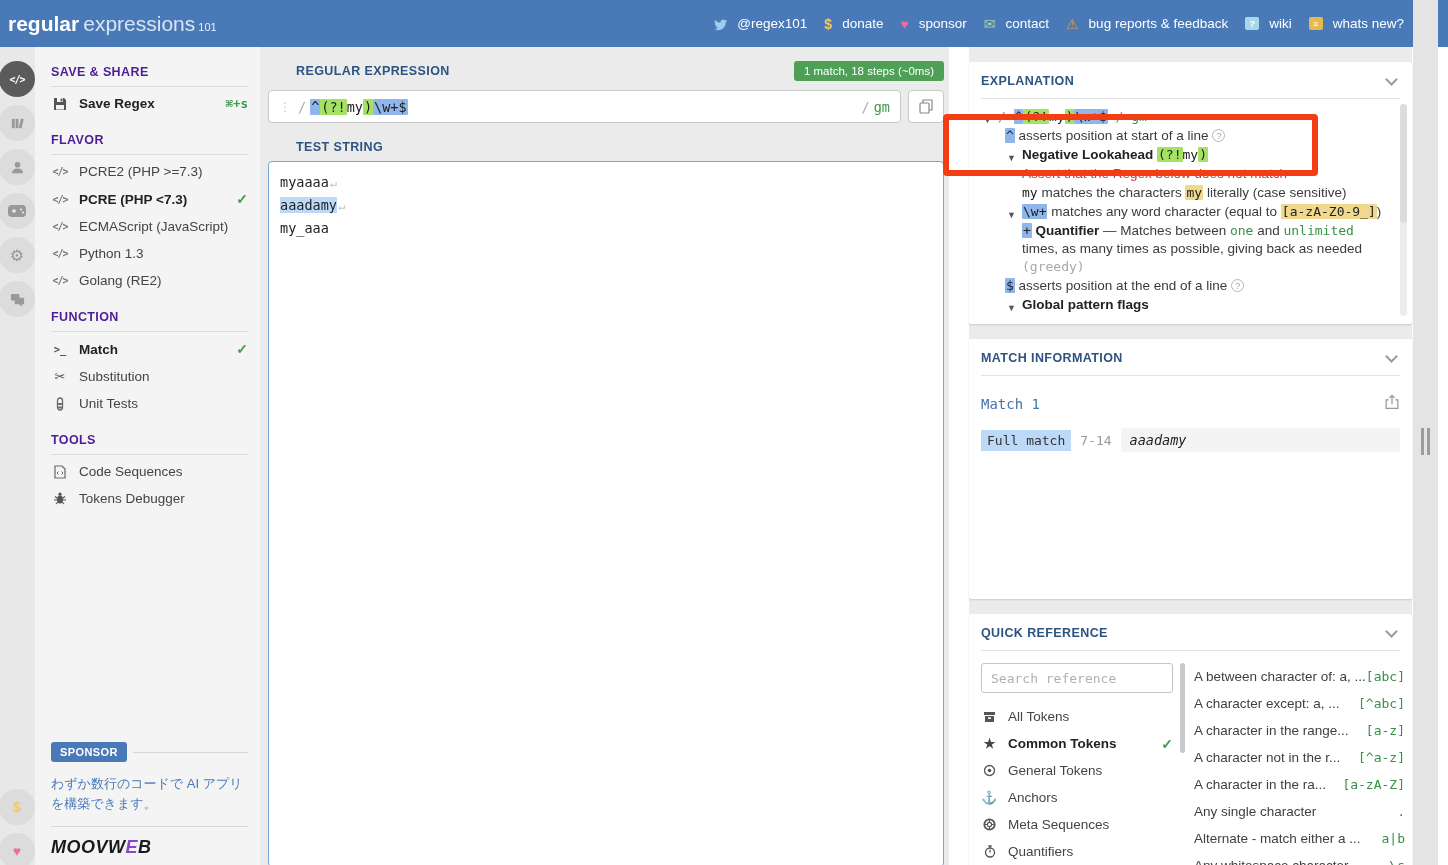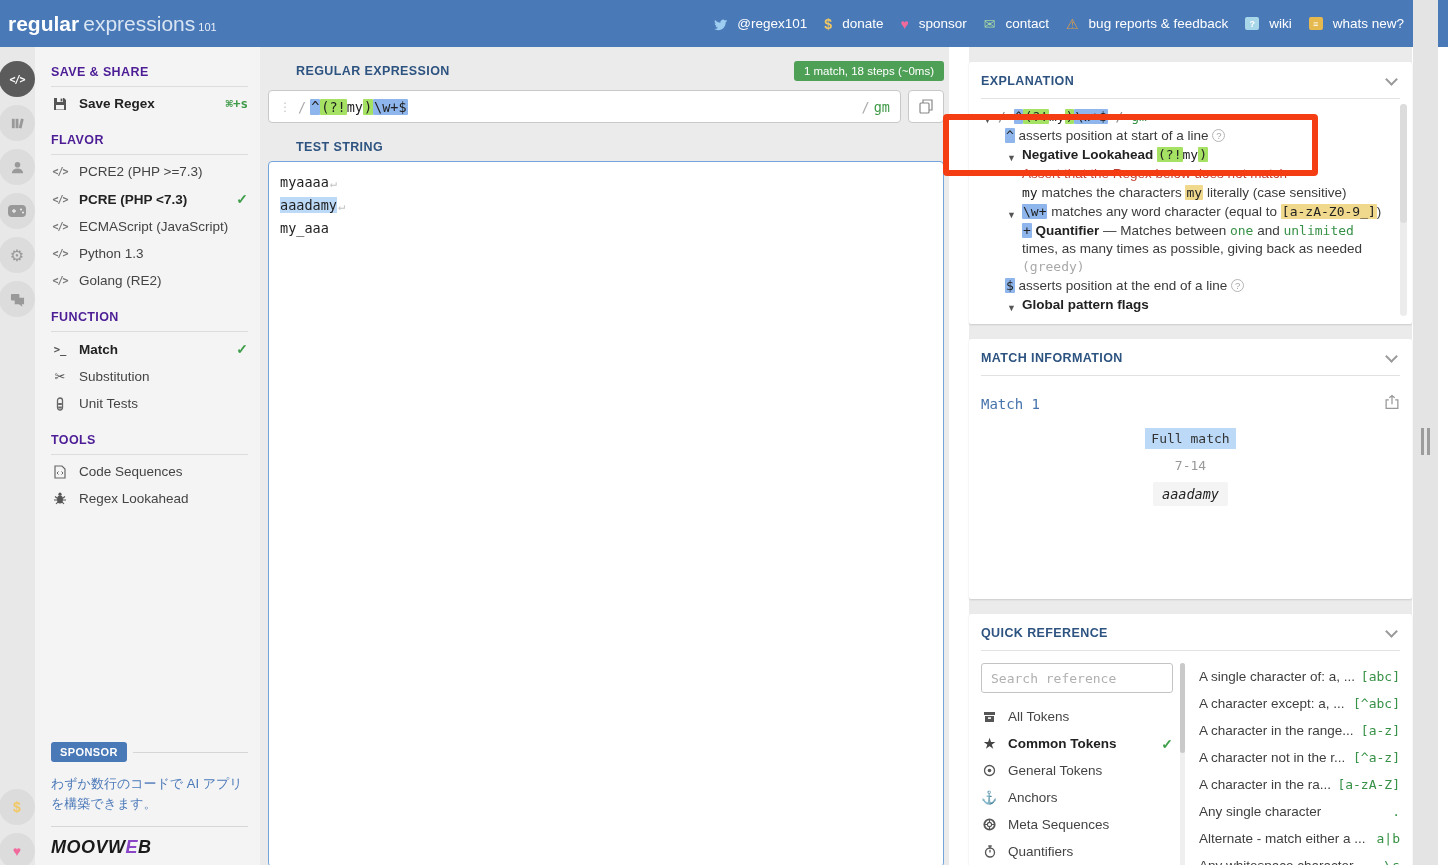--- a/index.html
+++ b/index.html
@@ -112,21 +112,21 @@
   .sg-qmark { display:inline-block; width:13px; height:13px; border:1px solid #b5b5b5; border-radius:50%;
               color:#a5a5a5; font-size:9.5px; line-height:12px; text-align:center; margin-left:4px;
               vertical-align:1px; }
   .exp-scroll { position:absolute; right:5px; top:42px; bottom:8px; width:7px; background:#ececec;
                 border-radius:4px; cursor:pointer; }
   .exp-scroll::after { content:""; position:absolute; top:0; left:0; width:7px; height:56%;
                        background:#dcdcdc; border-radius:4px; }
   
   .mi-row1 { display:flex; align-items:center; justify-content:space-between; margin-top:18px; }
   .mi-label { font-family:"DejaVu Sans Mono",monospace; font-size:14px; color:#4673ab; }
-  .mi-row2 { display:flex; align-items:center; gap:9px; margin-top:14px;flex-direction:column; }
+  .mi-row2 { display:flex; align-items:center; gap:9px; margin-top:14px; }
   .mi-chip { font-family:"DejaVu Sans Mono",monospace; font-size:13px; background:#bcd9f8;
              padding:3px 6px; color:#333; }
   .mi-range { font-family:"DejaVu Sans Mono",monospace; font-size:13px; color:#999; }
   .mi-value { flex:1; background:#f4f4f4; border-radius:2px; padding:4px 9px; font-style:italic;
               font-family:"DejaVu Sans Mono",monospace; font-size:13.5px; color:#222; }
   .export-btn { cursor:pointer; }
   
   .qr-body { display:flex; margin-top:12px; height:100%; }
   .qr-left { width:192px; flex:none; }
   .qr-search { width:100%; height:30px; border:1px solid #c4c4c4; border-radius:3px; padding:0 9px;
@@ -339,21 +339,21 @@
           <span>Code Sequences</span>
         </div>
         <div class="side-item">
           <span class="s-ic">
             <svg width="14" height="13" viewBox="0 0 14 13">
               <ellipse cx="7" cy="7.5" rx="3" ry="4" fill="#555"></ellipse>
               <circle cx="7" cy="2.2" r="1.6" fill="#555"></circle>
               <path d="M2 4.5l2.3 1.7M12 4.5 9.7 6.2M1 8h3M13 8h-3M3 12l2-2.2M11 12 9 9.8" stroke="#555" stroke-width="1.1" fill="none"></path>
             </svg>
           </span>
-          <span>Regex Lookahead</span>
+          <span>Tokens Debugger</span>
         </div>
       </div>
     <div class="sponsor-block">
       <div class="sponsor-row">
         <span class="sponsor-badge">SPONSOR</span>
         <span class="sponsor-line"></span>
       </div>
       <div class="sponsor-text">わずか数行のコードで AI アプリを構築できます。</div>
       <hr class="brand-hr">
       <div class="brand" id="brand">MOOVW<span class="logo-e">E</span>B</div>
@@ -495,21 +495,21 @@
                   </svg>
                 </span>
                 <span>Quantifiers</span>
               </div>
               <div class="qr-cat"></div>
             </div>
         </div>
         <div class="qr-scroll"></div>
         <div class="qr-right" id="qr-entries">
             <div class="qr-entry">
-              <span class="qr-desc">A single character of: a, ...</span>
+              <span class="qr-desc">A between character of: a, ...</span>
               <span class="qr-token">[abc]</span>
             </div>
             <div class="qr-entry">
               <span class="qr-desc">A character except: a, ...</span>
               <span class="qr-token">[^abc]</span>
             </div>
             <div class="qr-entry">
               <span class="qr-desc">A character in the range...</span>
               <span class="qr-token">[a-z]</span>
             </div>

